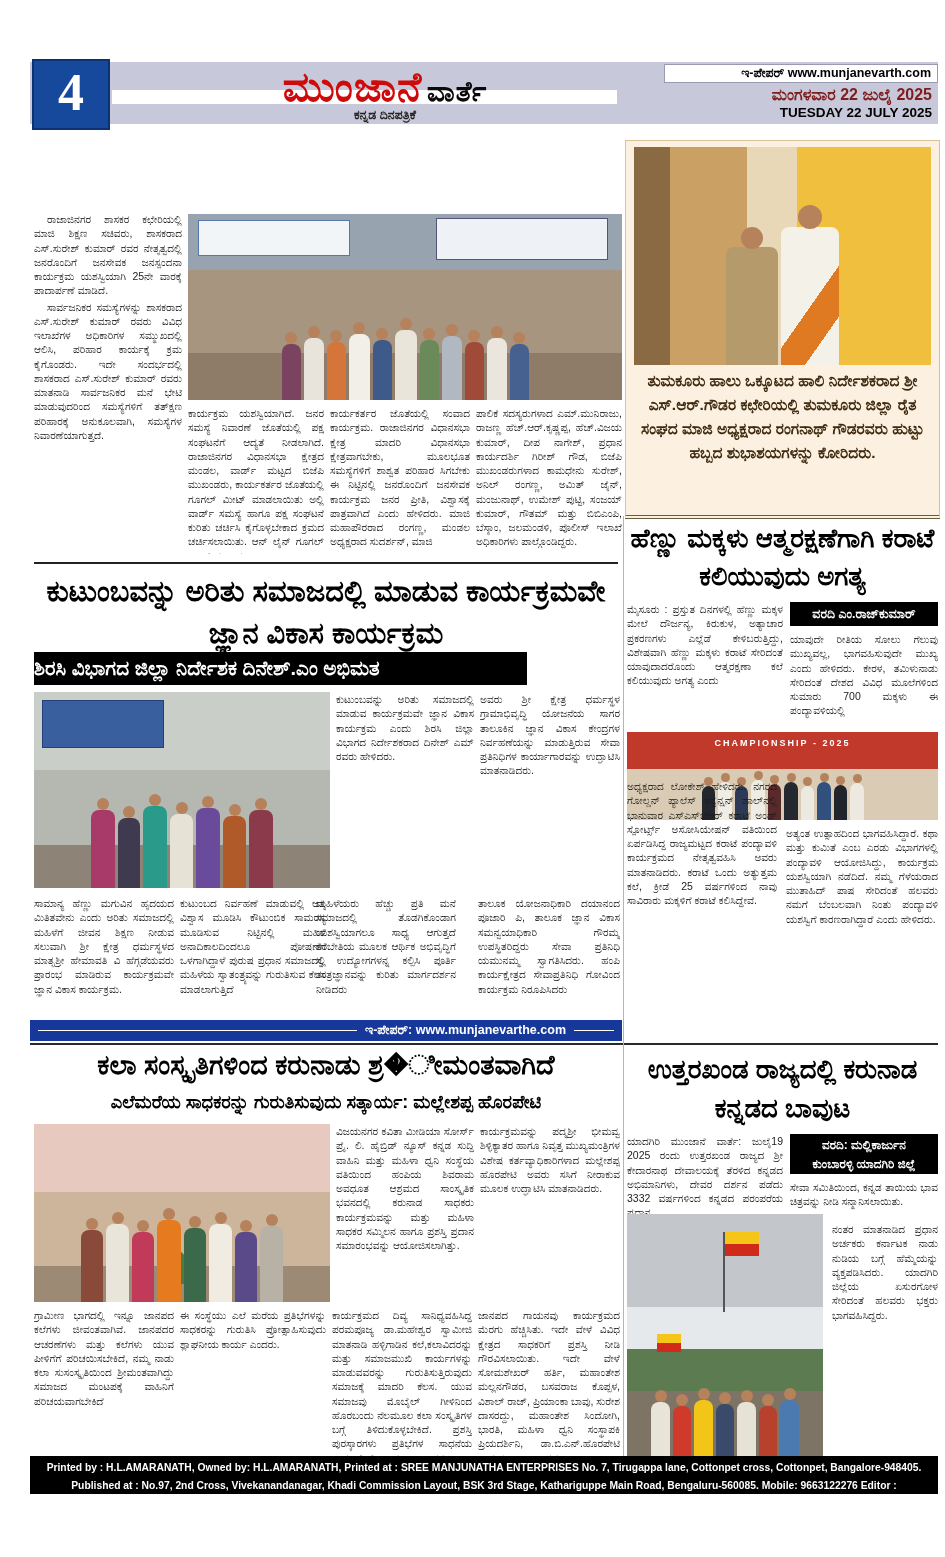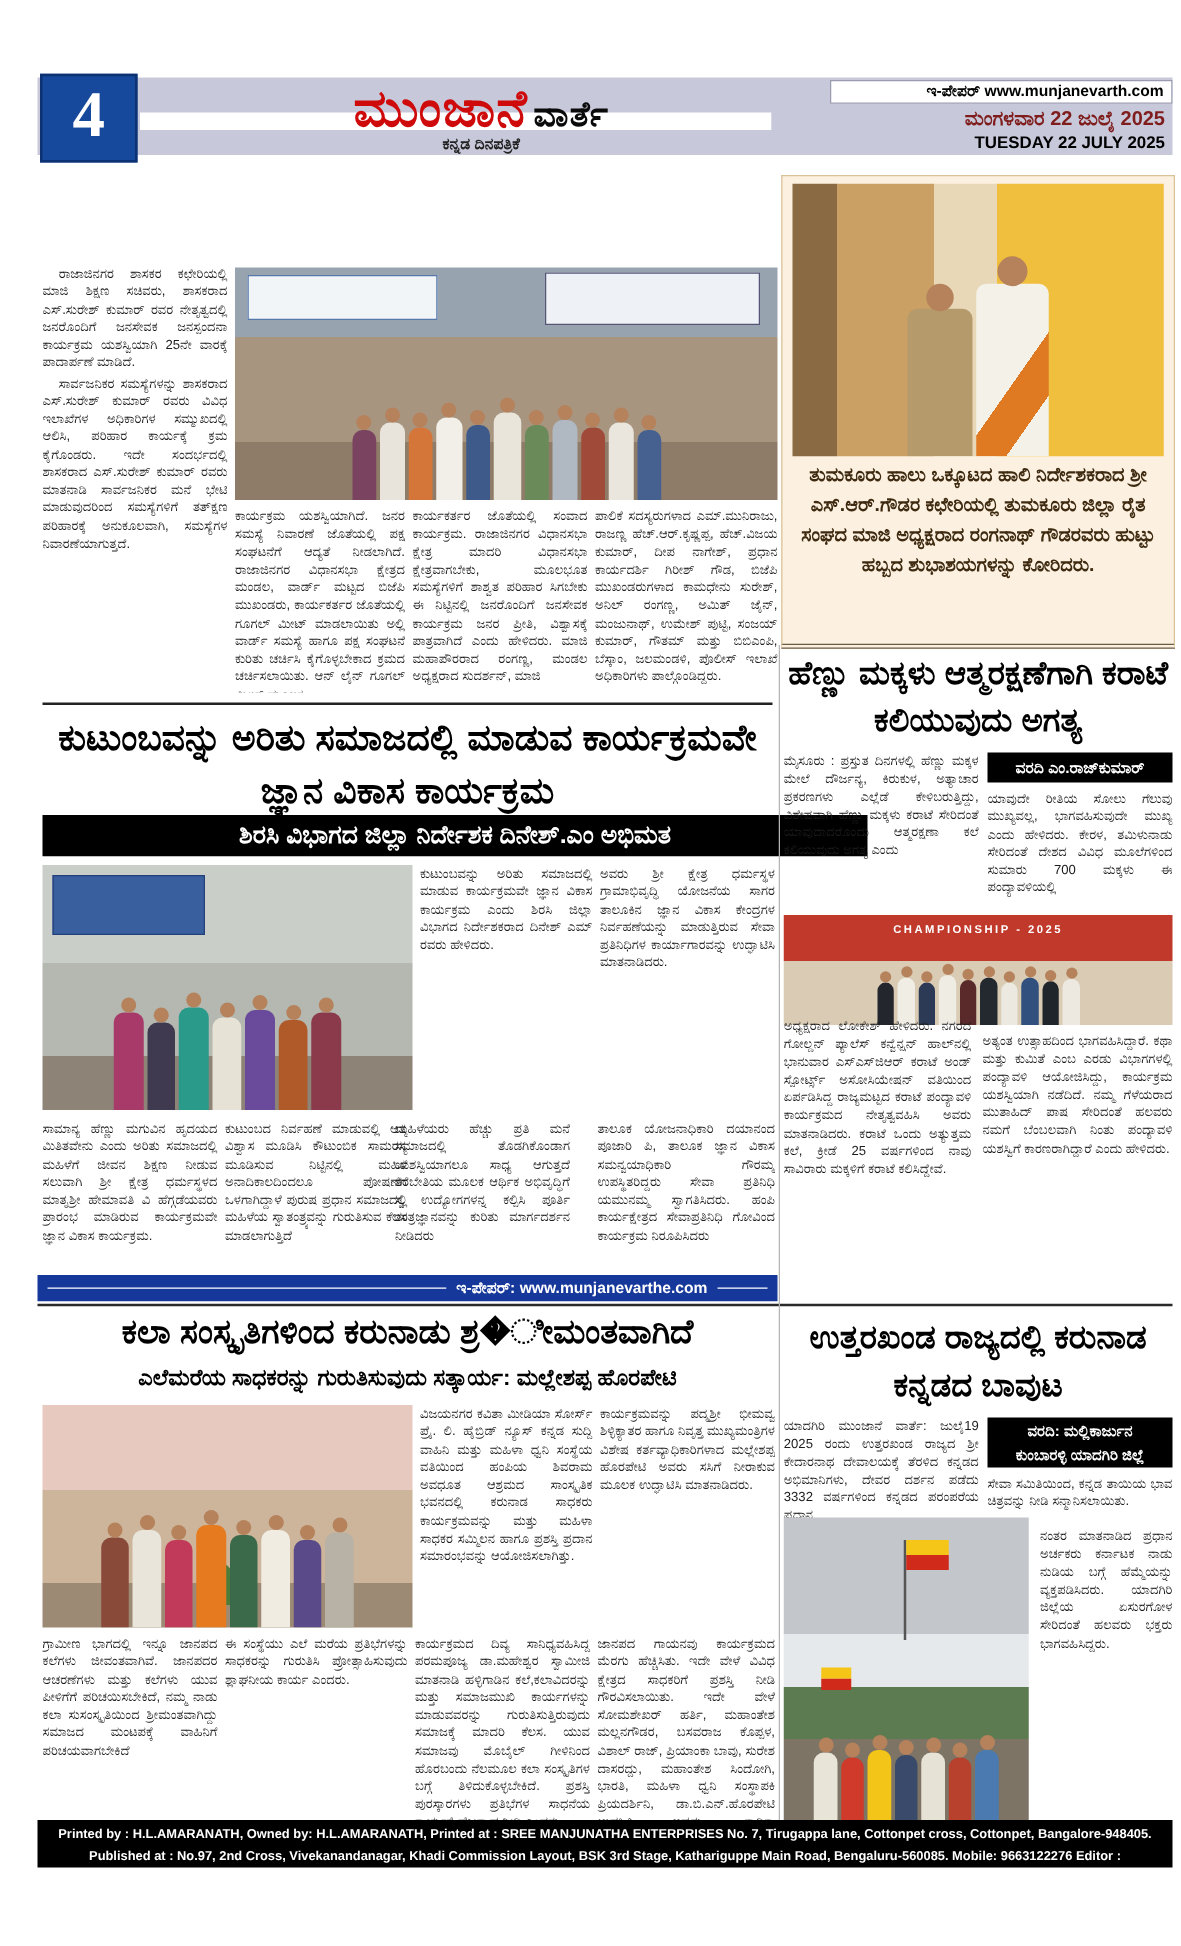--- a/index.html
+++ b/index.html
@@ -21,22 +21,22 @@
   #epaper-top{background:#ffffff;border:1px solid #9a9ab0;padding:1px 6px;font-size:12.5px;font-weight:bold;color:#000;}
   #date-kn{font-size:16px;font-weight:bold;padding:3px 6px 0 0;color:#7f1d1d;}
   #date-en{font-size:13.5px;font-weight:bold;padding:1px 6px 0 0;color:#000;}
   
   .vrule{width:1px;background:#b5b5b5;}
   .hrule{height:2px;background:#2a2a2a;}
   
   .headline{font-weight:bold;color:#000;}
   #a1-head{left:34px;top:130px;width:588px;font-size:27.5px;line-height:1.42;}
   #a2-head{left:34px;top:562px;width:584px;font-size:29px;line-height:1.45;text-align:center;border-top:2px solid #222;padding-top:6px;}
-  #a2-sub{left:34px;top:652px;width:660px;height:33px;background:#000;color:#fff;font-size:20px;font-weight:bold;
-          text-align:center;line-height:33px;}
+  #a2-sub{left:34px;top:652px;width:493px;height:33px;background:#000;color:#fff;font-size:20px;font-weight:bold;
+          line-height:33px;}
   #a3-head{left:627px;top:520px;width:311px;font-size:26px;line-height:1.45;text-align:center;}
   #a4-head{left:34px;top:1048px;width:584px;font-size:27px;line-height:1.3;text-align:center;}
   #a4-sub{left:34px;top:1092px;width:584px;font-size:18px;font-weight:bold;text-align:center;color:#000;}
   #a5-head{left:627px;top:1050px;width:311px;font-size:26px;line-height:1.5;text-align:center;}
   
   .bodycol{position:absolute;font-size:10.5px;line-height:1.36;text-align:justify;overflow:hidden;color:#1c1c1c;}
   .bodycol p{margin:0 0 2px 0;text-indent:13px;}
   
   .byline{position:absolute;background:#000;color:#fff;font-weight:bold;text-align:center;}
   
@@ -242,21 +242,21 @@
         </i>
       <i class="pr" style="height:35px;width:13px;background:#20242b">
           <b style="width:9px;height:9px;margin-left:-4px;top:-9px"></b>
         </i>
       <i class="pr" style="height:37px;width:14px;background:#ede9e0">
           <b style="width:9px;height:9px;margin-left:-4px;top:-9px"></b>
         </i>
     </div>
   </div>
 
-  <div class="bodycol" style="left:627px;top:814px;width:150px;height:188px;">ಅಧ್ಯಕ್ಷರಾದ ಲೋಕೇಶ್ ಹೇಳಿದರು. ನಗರದ ಗೋಲ್ಡನ್ ಪ್ಯಾಲೆಸ್ ಕನ್ವೆನ್ಷನ್ ಹಾಲ್‌ನಲ್ಲಿ ಭಾನುವಾರ ಎಸ್‌ಎಸ್‌ಜಿಆರ್ ಕರಾಟೆ ಅಂಡ್ ಸ್ಪೋರ್ಟ್ಸ್ ಅಸೋಸಿಯೇಷನ್ ವತಿಯಿಂದ ಏರ್ಪಡಿಸಿದ್ದ ರಾಜ್ಯಮಟ್ಟದ ಕರಾಟೆ ಪಂದ್ಯಾವಳಿ ಕಾರ್ಯಕ್ರಮದ ನೇತೃತ್ವವಹಿಸಿ ಅವರು ಮಾತನಾಡಿದರು. ಕರಾಟೆ ಒಂದು ಅತ್ಯುತ್ತಮ ಕಲೆ, ಕ್ರೀಡೆ 25 ವರ್ಷಗಳಿಂದ ನಾವು ಸಾವಿರಾರು ಮಕ್ಕಳಿಗೆ ಕರಾಟೆ ಕಲಿಸಿದ್ದೇವೆ.</div>
+  <div class="bodycol" style="left:627px;top:779px;width:150px;height:188px;">ಅಧ್ಯಕ್ಷರಾದ ಲೋಕೇಶ್ ಹೇಳಿದರು. ನಗರದ ಗೋಲ್ಡನ್ ಪ್ಯಾಲೆಸ್ ಕನ್ವೆನ್ಷನ್ ಹಾಲ್‌ನಲ್ಲಿ ಭಾನುವಾರ ಎಸ್‌ಎಸ್‌ಜಿಆರ್ ಕರಾಟೆ ಅಂಡ್ ಸ್ಪೋರ್ಟ್ಸ್ ಅಸೋಸಿಯೇಷನ್ ವತಿಯಿಂದ ಏರ್ಪಡಿಸಿದ್ದ ರಾಜ್ಯಮಟ್ಟದ ಕರಾಟೆ ಪಂದ್ಯಾವಳಿ ಕಾರ್ಯಕ್ರಮದ ನೇತೃತ್ವವಹಿಸಿ ಅವರು ಮಾತನಾಡಿದರು. ಕರಾಟೆ ಒಂದು ಅತ್ಯುತ್ತಮ ಕಲೆ, ಕ್ರೀಡೆ 25 ವರ್ಷಗಳಿಂದ ನಾವು ಸಾವಿರಾರು ಮಕ್ಕಳಿಗೆ ಕರಾಟೆ ಕಲಿಸಿದ್ದೇವೆ.</div>
   <div class="bodycol" style="left:786px;top:826px;width:152px;height:188px;">ಅತ್ಯಂತ ಉತ್ಸಾಹದಿಂದ ಭಾಗವಹಿಸಿದ್ದಾರೆ. ಕಥಾ ಮತ್ತು ಕುಮಿತೆ ಎಂಬ ಎರಡು ವಿಭಾಗಗಳಲ್ಲಿ ಪಂದ್ಯಾವಳಿ ಆಯೋಜಿಸಿದ್ದು, ಕಾರ್ಯಕ್ರಮ ಯಶಸ್ವಿಯಾಗಿ ನಡೆದಿದೆ. ನಮ್ಮ ಗೆಳೆಯರಾದ ಮುತಾಹಿದ್ ಪಾಷ ಸೇರಿದಂತೆ ಹಲವರು ನಮಗೆ ಬೆಂಬಲವಾಗಿ ನಿಂತು ಪಂದ್ಯಾವಳಿ ಯಶಸ್ವಿಗೆ ಕಾರಣರಾಗಿದ್ದಾರೆ ಎಂದು ಹೇಳಿದರು.</div>
 
   <div class="abs hrule" style="left:30px;top:1043px;width:908px;"></div>
 
   <div class="abs vrule" style="left:623px;top:516px;height:940px;"></div>
 
   <div class="abs headline" id="a4-head">ಕಲಾ ಸಂಸ್ಕೃತಿಗಳಿಂದ ಕರುನಾಡು ಶ್ರ�ೀಮಂತವಾಗಿದೆ</div>
   <div class="abs" id="a4-sub">ಎಲೆಮರೆಯ ಸಾಧಕರನ್ನು ಗುರುತಿಸುವುದು ಸತ್ಕಾರ್ಯ: ಮಲ್ಲೇಶಪ್ಪ ಹೊರಪೇಟಿ</div>
 
   <div class="photo" id="photo4">

